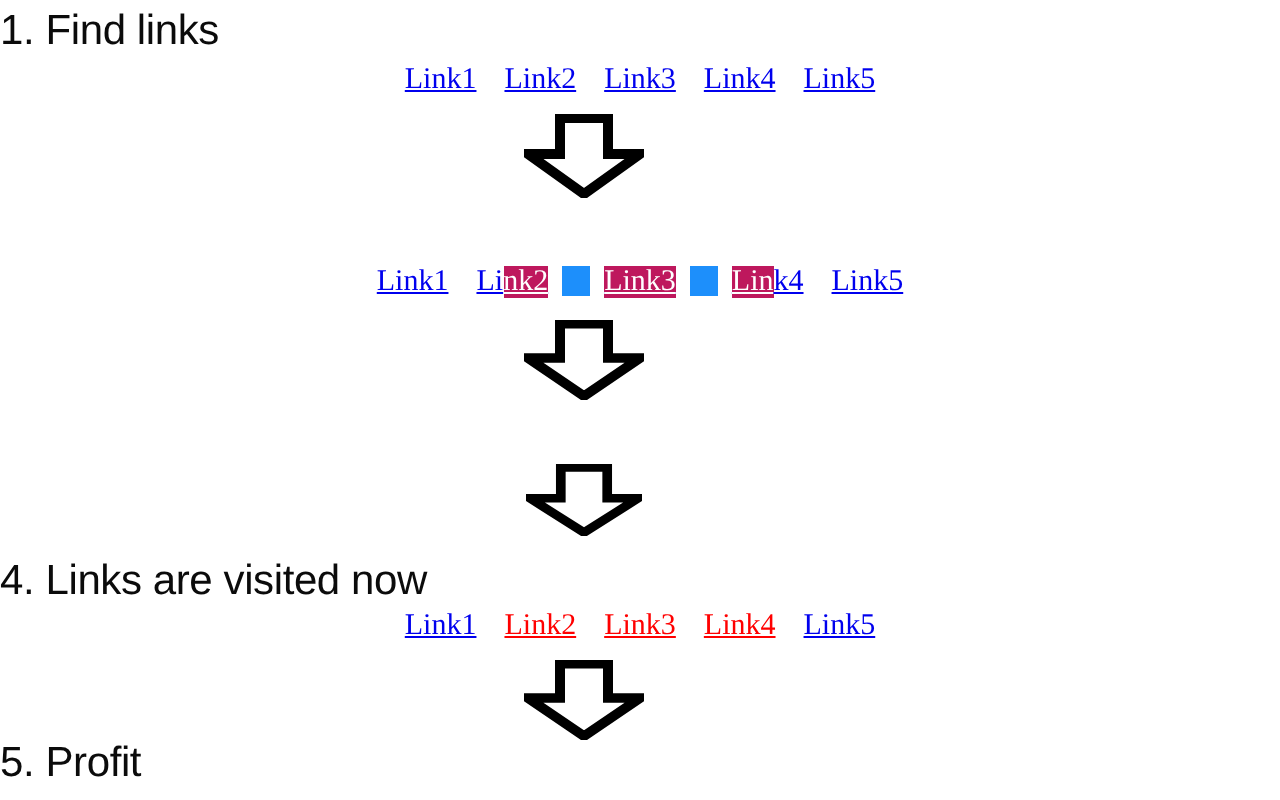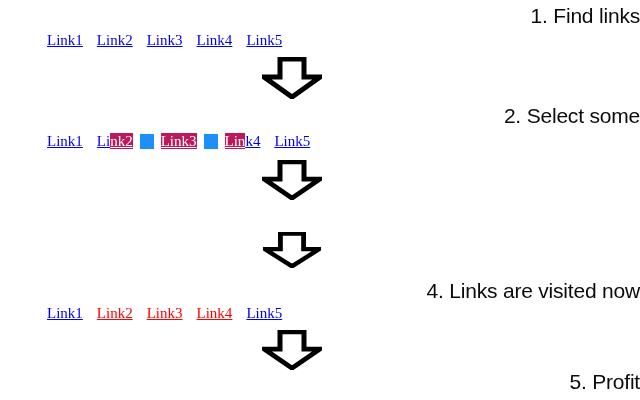--- a/index.html
+++ b/index.html
@@ -9,39 +9,38 @@
     font-family:"Liberation Sans", sans-serif;
     overflow:hidden;
     position:relative;
   }
   .stage{position:absolute;left:0;top:0;width:640px;height:400px;}
 
   
   .step-title{
     position:absolute;
     left:0;right:0;
-    text-align:right;
+    text-align:left;
     font-family:"Liberation Sans", sans-serif;
     font-size:21px;
     line-height:24px;
     letter-spacing:-0.2px;
     color:#0b0b0b;
     white-space:nowrap;
   }
 
   
   .link-row{
     position:absolute;
     left:0;right:0;
-    text-align:left;
+    text-align:center;
     font-family:"Liberation Serif", serif;
     font-size:15px;
     line-height:17px;
     white-space:nowrap;
-    margin-left:40px;
   }
   .link-row .lnk{
     color:#0000ee;
     text-decoration:underline;
     margin:0 7px;
     cursor:pointer;
   }
   .link-row .lnk.visited{ color:#ff0000; }
 
   
@@ -76,21 +75,20 @@
   <div class="link-row" style="top:32px;">
     <a class="lnk" href="#">Link1</a><a class="lnk" href="#">Link2</a><a class="lnk" href="#">Link3</a><a class="lnk" href="#">Link4</a><a class="lnk" href="#">Link5</a>
   </div>
 
   <div class="arrow" style="left:262px;top:57px;width:60px;height:42px;">
     <svg viewBox="0 0 60 42" preserveAspectRatio="none" aria-hidden="true">
       <polygon points="18,2 42,2 42,20 58,20 30,40 2,20 18,20" fill="#ffffff" stroke="#000000" stroke-width="5" stroke-linejoin="miter"></polygon>
     </svg>
   </div>
 
-  <div class="step-title" style="top:104px;">2. Select some</div>
 
   <div class="link-row" style="top:133px;">
     <a class="lnk" href="#">Link1</a><a class="lnk" href="#"><span>Li</span><span class="sel">nk2</span></a><span class="sel-gap"></span><a class="lnk" href="#"><span class="sel">Link3</span></a><span class="sel-gap"></span><a class="lnk" href="#"><span class="sel">Lin</span><span>k4</span></a><a class="lnk" href="#">Link5</a>
   </div>
 
   <div class="arrow" style="left:262px;top:160px;width:60px;height:40px;">
     <svg viewBox="0 0 60 42" preserveAspectRatio="none" aria-hidden="true">
       <polygon points="18,2 42,2 42,20 58,20 30,40 2,20 18,20" fill="#ffffff" stroke="#000000" stroke-width="5" stroke-linejoin="miter"></polygon>
     </svg>
   </div>

